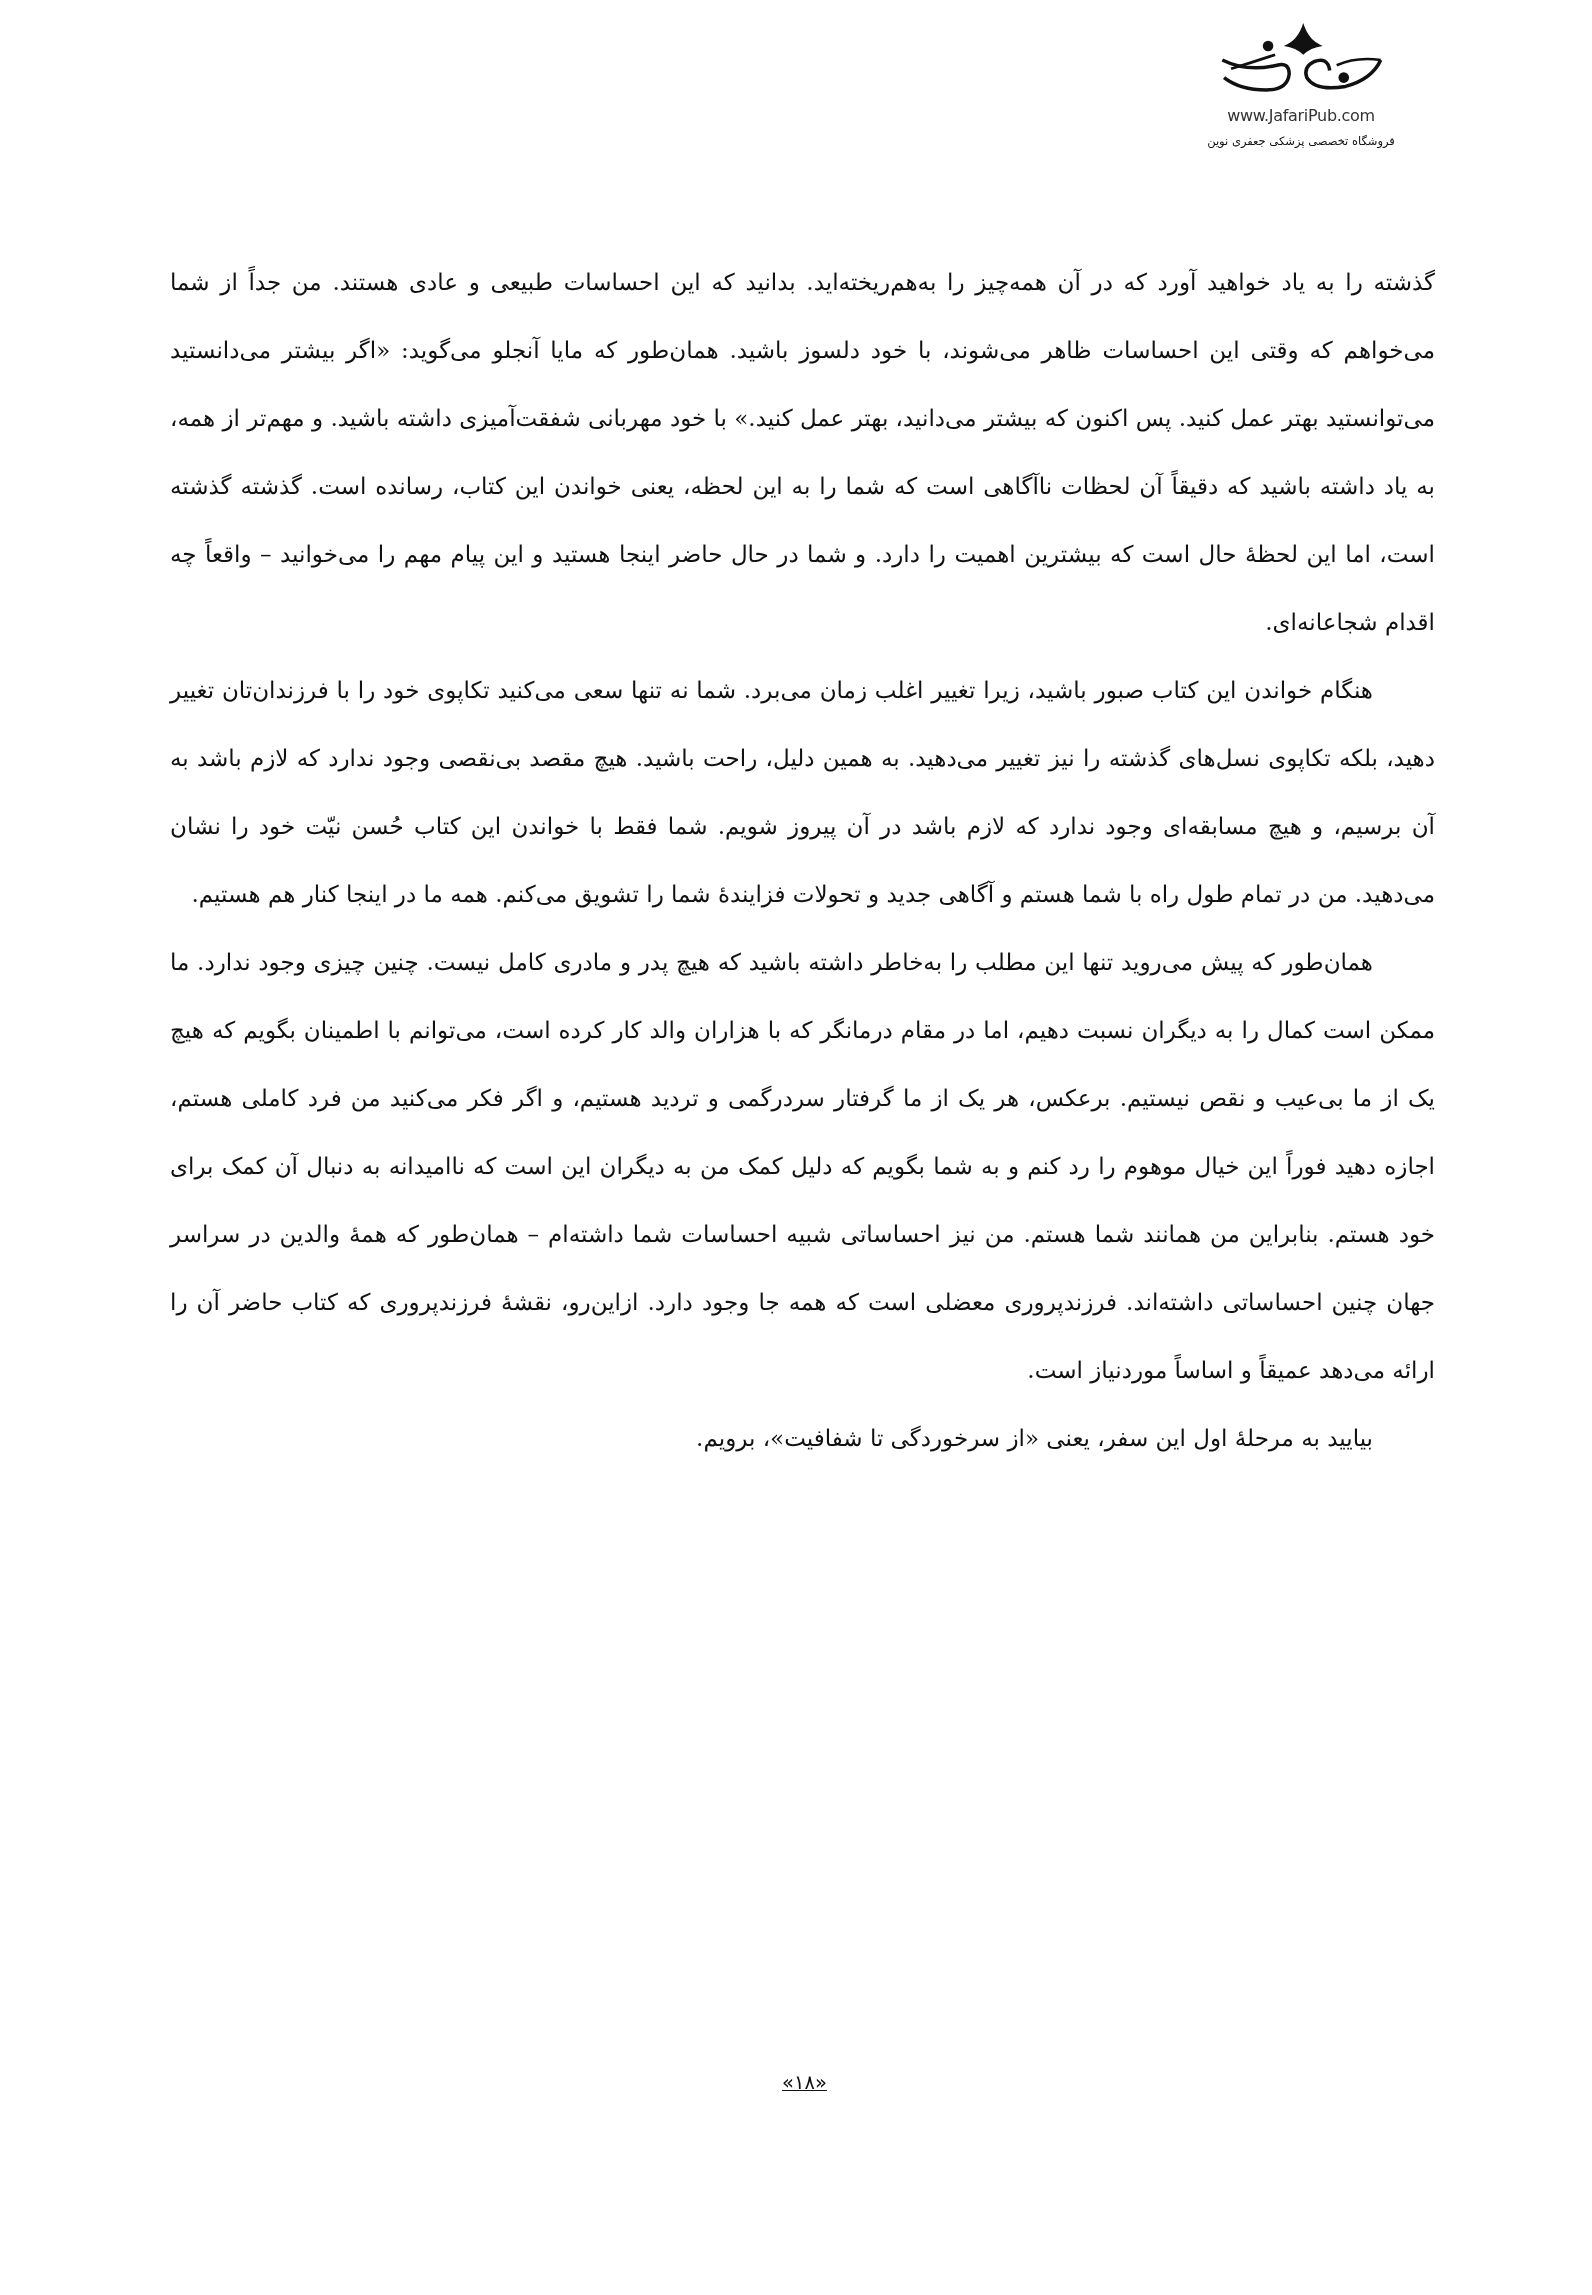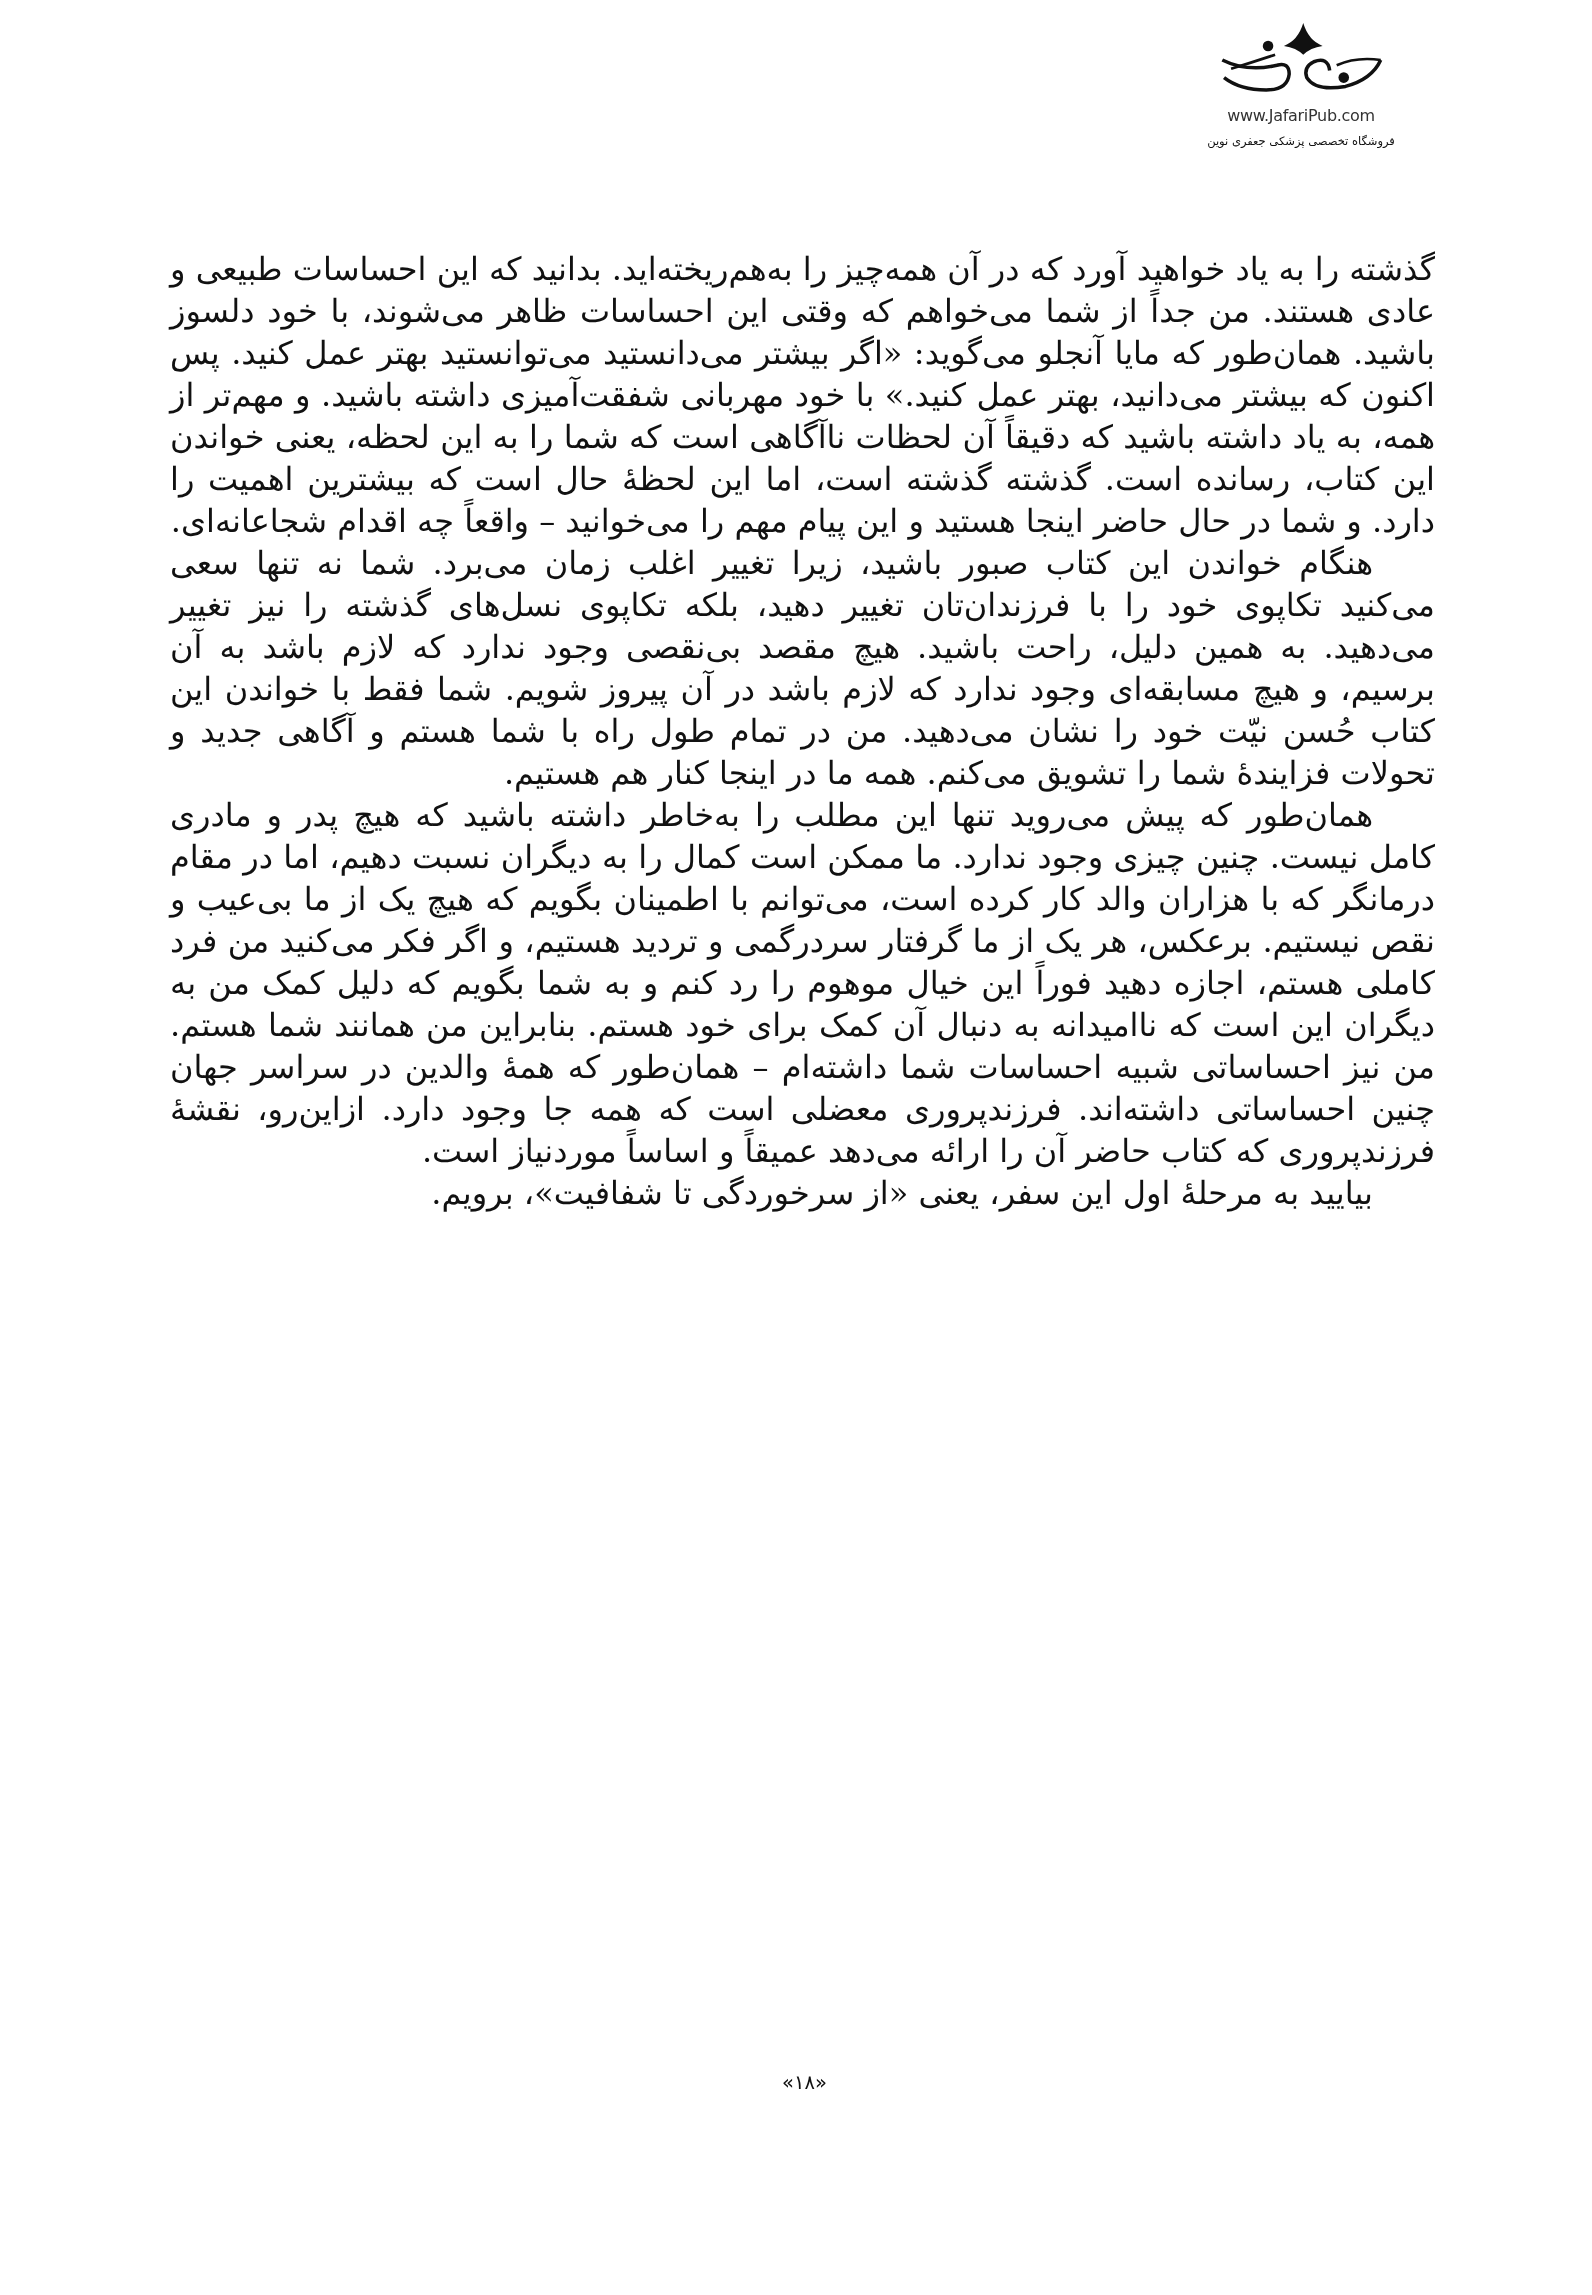--- a/index.html
+++ b/index.html
@@ -6,25 +6,25 @@
   body { width: 1593px; height: 2295px; position: relative; overflow: hidden;
          font-family: "DejaVu Serif", serif; color: #111; }
   .logo-block { position: absolute; right: 106px; top: 16px; width: 372px; height: 159px;
                 text-align: center; }
   .logo-mark { display: block; margin: 0 auto; width: 195px; height: 88px; }
   .logo-url { font-family: "DejaVu Sans", sans-serif; font-size: 16px; color: #333;
               margin-top: 1.8px; letter-spacing: -0.3px; }
   .logo-tagline { font-family: "DejaVu Sans", sans-serif; font-size: 11.5px; color: #111;
                   direction: rtl; margin-top: 8.8px; font-weight: normal; }
   .body-text { position: absolute; left: 170px; right: 158px; top: 248px;
-               direction: rtl; text-align: justify; font-size: 32px; line-height: 42px; }
+               direction: rtl; text-align: justify; font-size: 23px; line-height: 68px; }
   .body-text p { margin: 0; text-align-last: right; }
   .body-text p.indent { text-indent: 62px; }
   .page-number { position: absolute; left: 16px; right: 0; top: 2071px; text-align: center;
-                 font-family: "DejaVu Sans", sans-serif; font-size: 19.5px; direction: rtl; }
+                 font-family: "DejaVu Sans", sans-serif; font-size: 19.5px; direction: rtl; text-decoration: underline; }
 </style>
 </head>
 <body>
 
 <div class="logo-block">
   <svg class="logo-mark" viewBox="0 0 220 100">
     <path d="M112 8 Q106 28 90 34 Q104 36 112 44 Q120 36 134 34 Q118 28 112 8 Z" fill="#111"></path>
     <circle cx="72" cy="34" r="6" fill="#111"></circle>
     <circle cx="158" cy="70" r="6" fill="#111"></circle>
     <path d="M20 50 Q48 64 82 56 Q96 52 96 66 Q94 84 70 84 Q40 84 22 70" fill="none" stroke="#111" stroke-width="4"></path>

